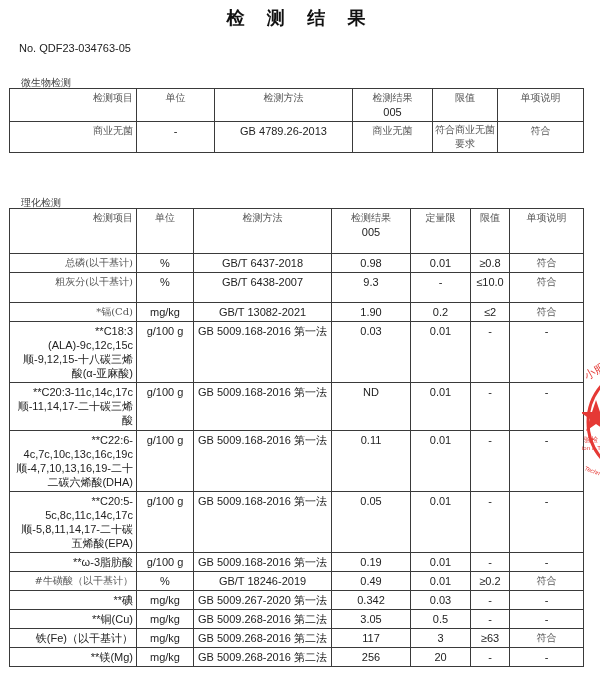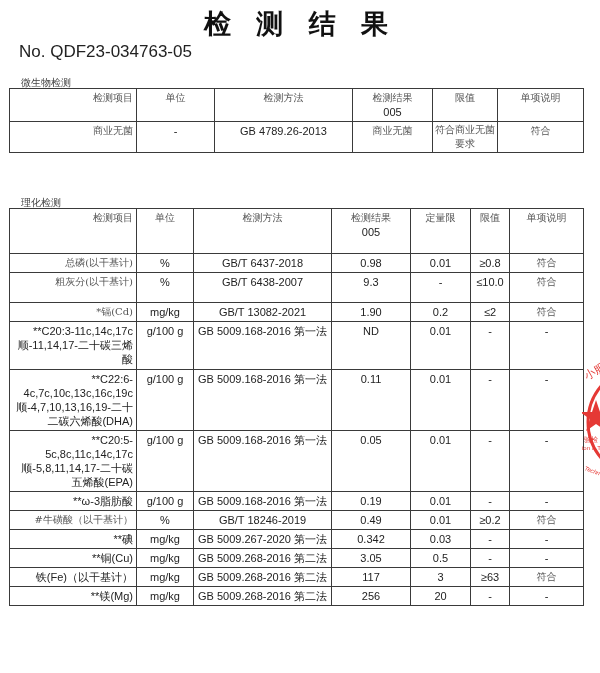--- a/index.html
+++ b/index.html
@@ -2,25 +2,25 @@
 <html><head>
 <meta charset="utf-8">
 <style>
   html, body { margin: 0; padding: 0; background: #ffffff; }
   body {
     width: 600px; height: 673px; position: relative; overflow: hidden;
     font-family: "DejaVu Sans", "Liberation Sans", sans-serif; color: #1a1a1a;
   }
   .title {
     position: absolute; left: 0; top: 6px; width: 600px; text-align: center;
-    font-size: 27px; font-weight: bold; letter-spacing: 8px; color: #111;
+    font-size: 18px; font-weight: bold; letter-spacing: 8px; color: #111;
     font-family: "DejaVu Sans", sans-serif;
   }
   .report-no {
-    position: absolute; left: 19px; top: 42px; font-size: 17px; color: #222;
+    position: absolute; left: 19px; top: 42px; font-size: 11px; color: #222;
     font-family: "Liberation Sans", sans-serif;
   }
   .section-label {
     position: absolute; left: 21px; font-size: 10px; color: #444;
     font-family: "DejaVu Serif", serif;
   }
   table {
     position: absolute; border-collapse: collapse; table-layout: fixed;
     font-size: 10px; color: #333;
   }
@@ -121,20 +121,29 @@
   </tr>
   <tr style="height:19px;">
     <td class="l cjk">*镉(Cd)</td>
     <td class="c latin">mg/kg</td>
     <td class="c latin">GB/T 13082-2021</td>
     <td class="c latin">1.90</td>
     <td class="c latin">0.2</td>
     <td class="c latin">≤2</td>
     <td class="c cjk">符合</td>
   </tr>
+  <tr style="height:57px;">
+    <td class="l latin">**C18:3 (ALA)-9c,12c,15c顺-9,12,15-十八碳三烯酸(α-亚麻酸)</td>
+    <td class="c latin">g/100 g</td>
+    <td class="c latin">GB 5009.168-2016 第一法</td>
+    <td class="c latin">0.03</td>
+    <td class="c latin">0.01</td>
+    <td class="c latin">-</td>
+    <td class="c latin">-</td>
+  </tr>
   <tr style="height:48px;">
     <td class="l latin">**C20:3-11c,14c,17c 顺-11,14,17-二十碳三烯酸</td>
     <td class="c latin">g/100 g</td>
     <td class="c latin">GB 5009.168-2016 第一法</td>
     <td class="c latin">ND</td>
     <td class="c latin">0.01</td>
     <td class="c latin">-</td>
     <td class="c latin">-</td>
   </tr>
   <tr style="height:59px;margin-top:32px;">

